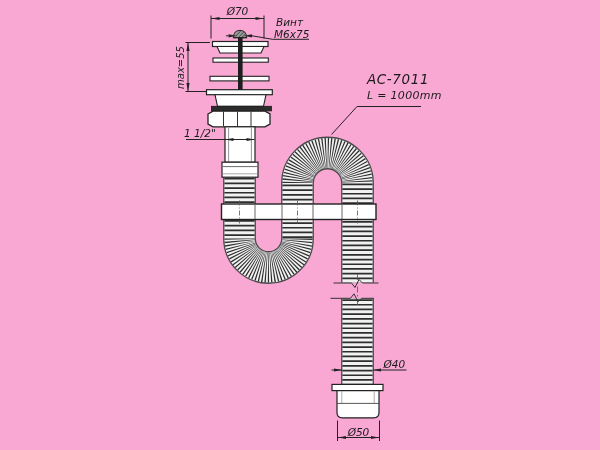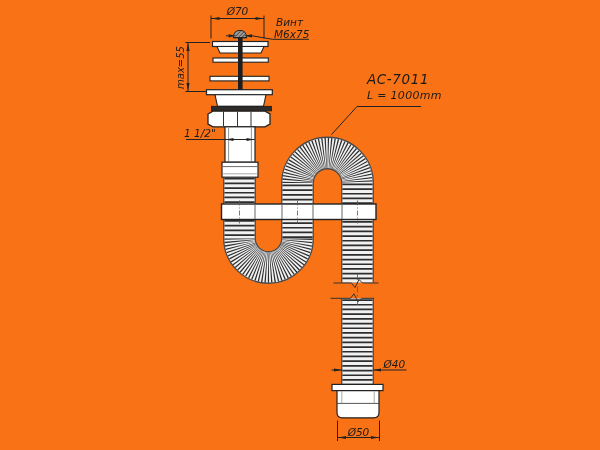--- a/index.html
+++ b/index.html
@@ -1,16 +1,16 @@
 <!DOCTYPE html>
 <html><head>
 <meta charset="utf-8">
 <style>
   html,body{margin:0;padding:0;background:#fff;}
-  #stage{position:relative;width:600px;height:450px;background:#f97316;overflow:hidden;
+  #stage{position:relative;width:600px;height:450px;background:#f9a8d4;overflow:hidden;
          font-family:"DejaVu Sans",sans-serif;text-align:center;}
   svg{display:block;}
   text{fill:#1a1a1a;font-style:italic;}
   .dim-txt{font-size:10.5px;}
   .dim-sm{font-size:10px;}
   .model-txt{font-size:13.5px;letter-spacing:.6px;}
   .len-txt{font-size:11px;letter-spacing:.3px;}
 </style>
 </head>
 <body>

